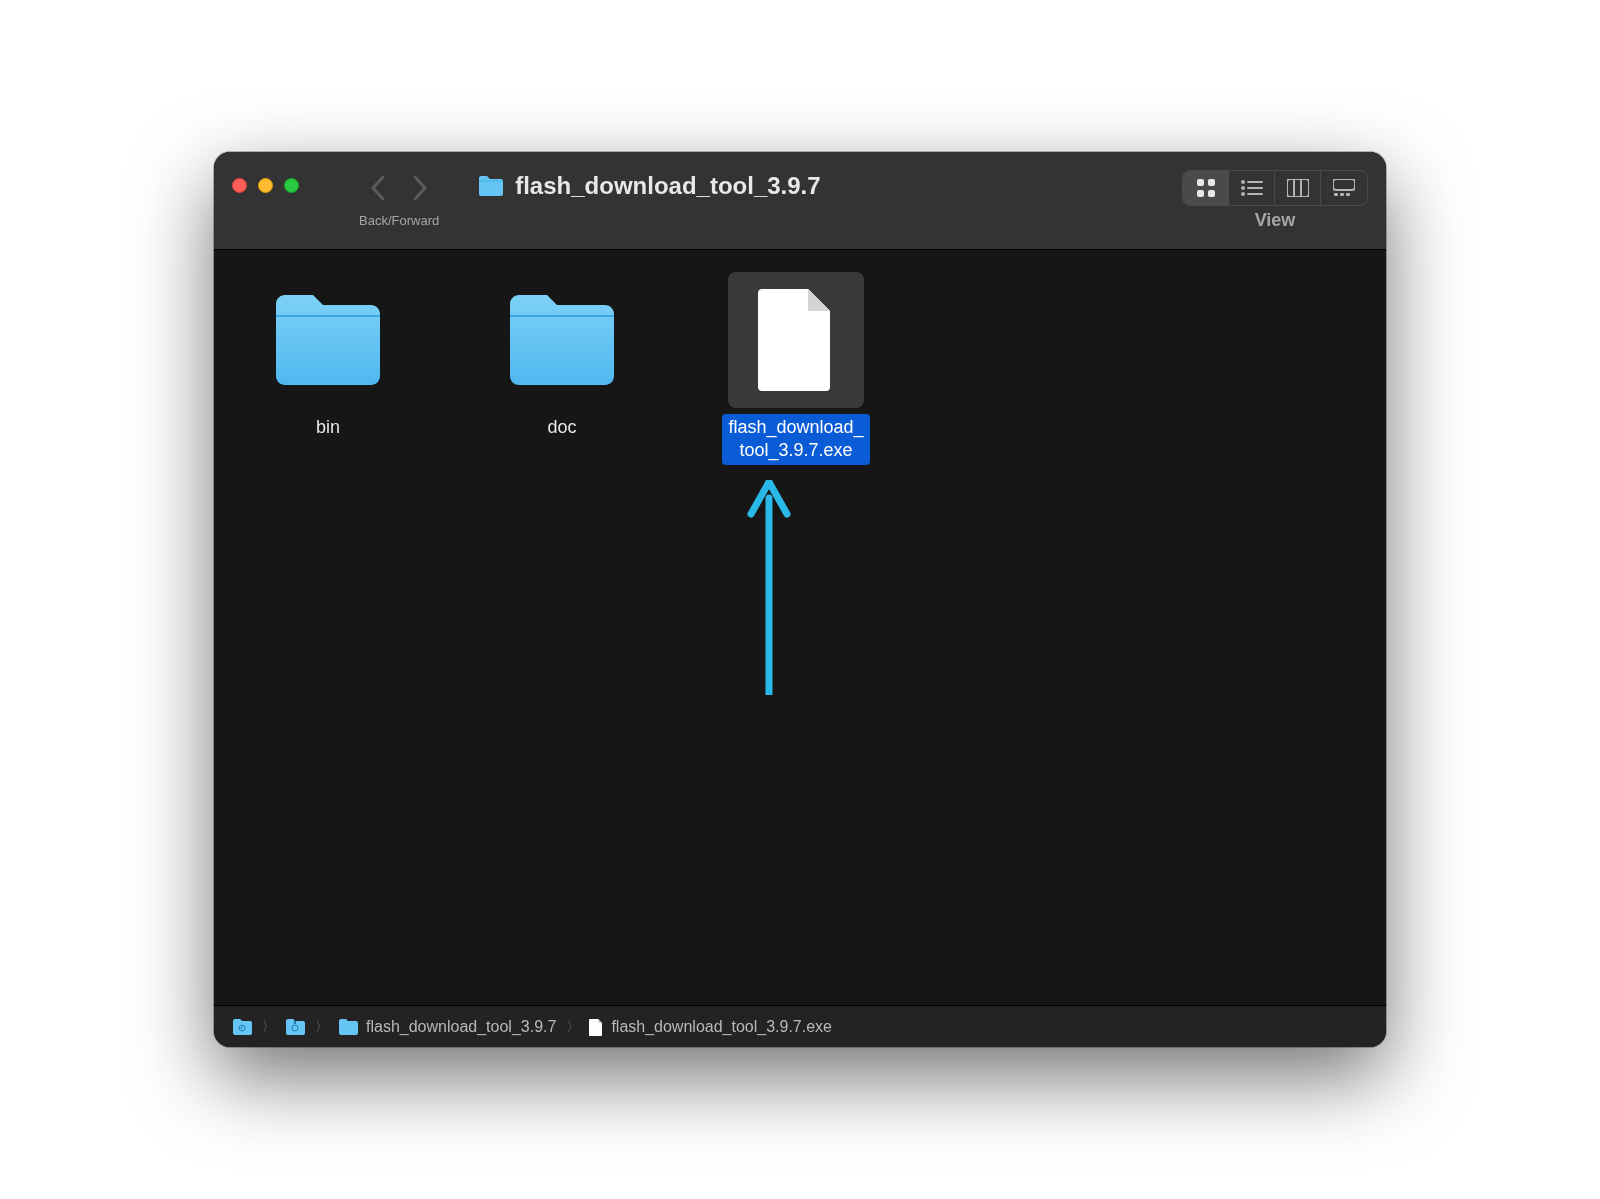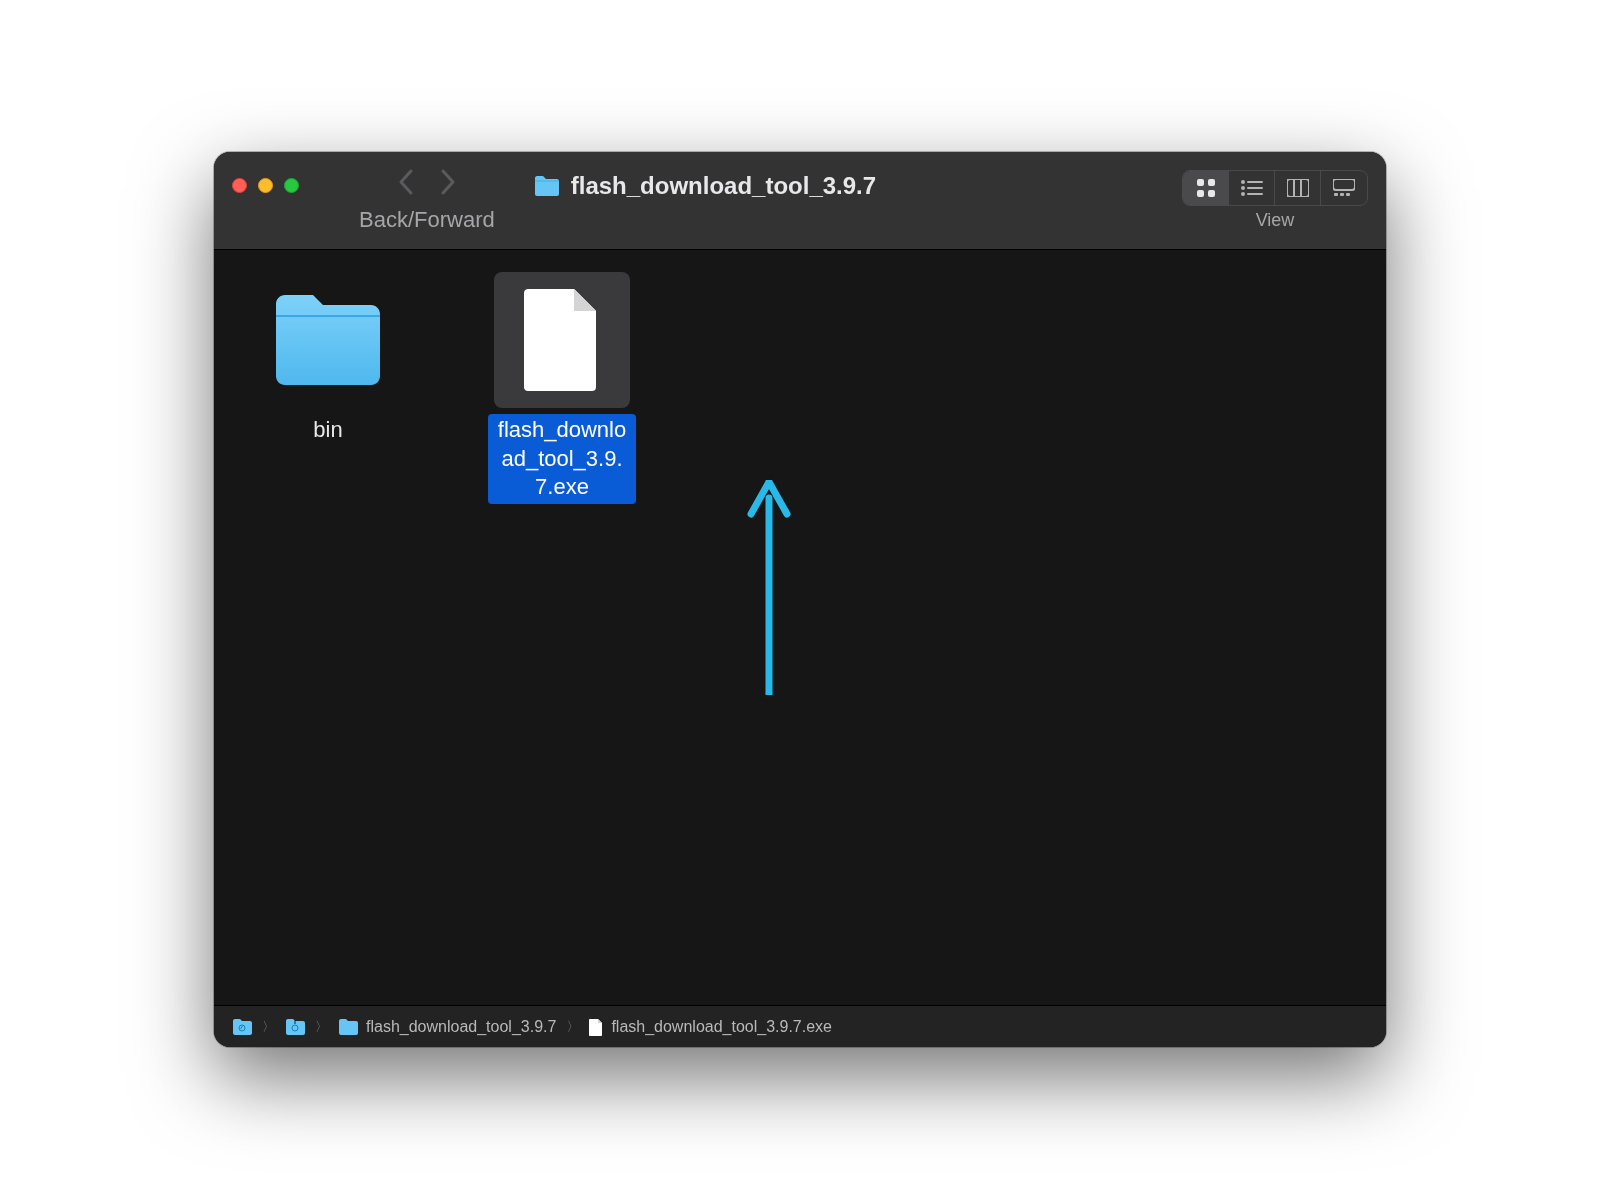--- a/index.html
+++ b/index.html
@@ -53,21 +53,21 @@
   .nav-buttons {
     display: flex;
     gap: 26px;
     color: #5b5b5e;
     font-size: 28px;
     font-weight: 200;
   }
   .nav-btn { cursor: default; }
   .nav-label {
     color: #a6a6a9;
-    font-size: 22px;
+    font-size: 13px;
     margin-top: 4px;
   }
 
   .title-group {
     display: flex;
     align-items: center;
     gap: 10px;
     margin-left: 38px;
     margin-top: -30px;
   }
@@ -79,20 +79,21 @@
     font-size: 24px;
     font-weight: 700;
   }
 
   .spacer { flex: 1; }
 
   .view-group {
     display: flex;
     flex-direction: column;
     align-items: center;
+    font-weight: bold;
   }
   .view-controls {
     display: flex;
     border: 1px solid #4a4a4c;
     border-radius: 8px;
     overflow: hidden;
     height: 36px;
   }
   .view-btn {
     width: 46px;
@@ -134,21 +135,21 @@
     display: flex;
     align-items: center;
     justify-content: center;
     border-radius: 8px;
   }
   .item.selected .item-icon-wrap {
     background: #3a3a3c;
   }
   .item-label {
     color: #e8e8ea;
-    font-size: 22px;
+    font-size: 18px;
     text-align: center;
     line-height: 1.3;
     padding: 2px 6px;
     border-radius: 4px;
     max-width: 172px;
     word-break: break-all;
   }
   .item.selected .item-label {
     background: #0a5cd6;
     color: #ffffff;
@@ -278,20 +279,29 @@
                 <stop offset="1" stop-color="#4fb8ef"></stop>
               </linearGradient>
             </defs>
           <path d="M6 12c0-5 4-9 9-9h28l10 10h48c5 0 9 4 9 9v62c0 5-4 9-9 9H15c-5 0-9-4-9-9V12z" fill="url(#fg)"></path>
           <path d="M6 24h104" stroke="#3aa9e3" stroke-width="2"></path>
         </svg>
       </div>
       <span class="item-label">bin</span>
     </div>
 
+    <div class="item">
+      <div class="item-icon-wrap">
+        <svg class="folder-svg" viewBox="0 0 116 96">
+          <path d="M6 12c0-5 4-9 9-9h28l10 10h48c5 0 9 4 9 9v62c0 5-4 9-9 9H15c-5 0-9-4-9-9V12z" fill="url(#fg)"></path>
+          <path d="M6 24h104" stroke="#3aa9e3" stroke-width="2"></path>
+        </svg>
+      </div>
+      <span class="item-label">doc</span>
+    </div>
 
     <div class="item selected">
       <div class="item-icon-wrap">
         <svg class="file-svg" viewBox="0 0 80 106">
           <path d="M6 2h46l22 22v76c0 3-2 4-4 4H6c-3 0-4-2-4-4V6c0-3 2-4 4-4z" fill="#ffffff"></path>
           <path d="M52 2v22h22" fill="#e0e0e0"></path>
           <path d="M52 2l22 22H52z" fill="#d4d4d4"></path>
         </svg>
       </div>
       <span class="item-label">flash_download_tool_3.9.7.exe</span>

